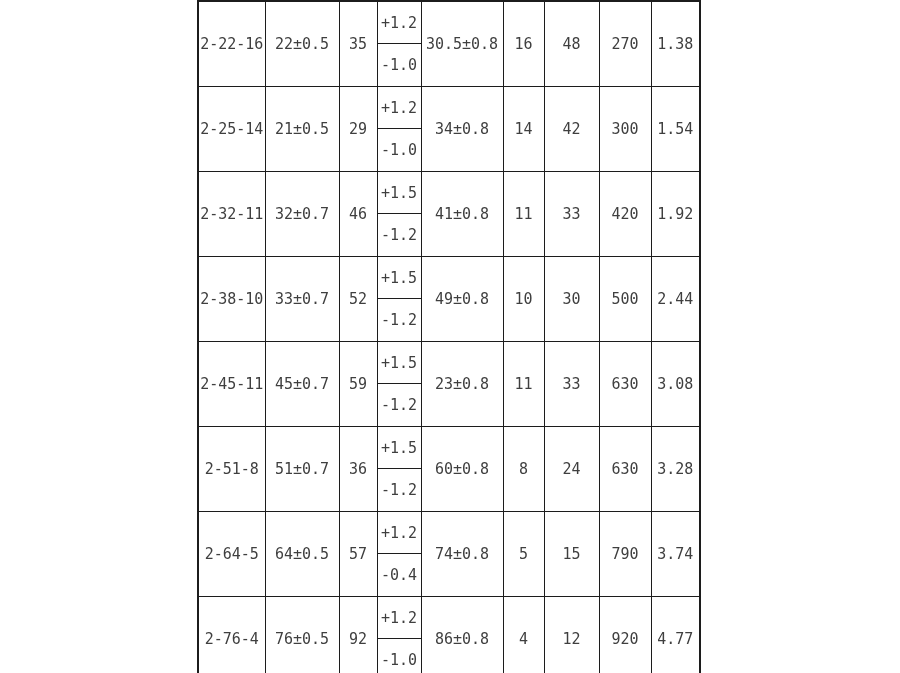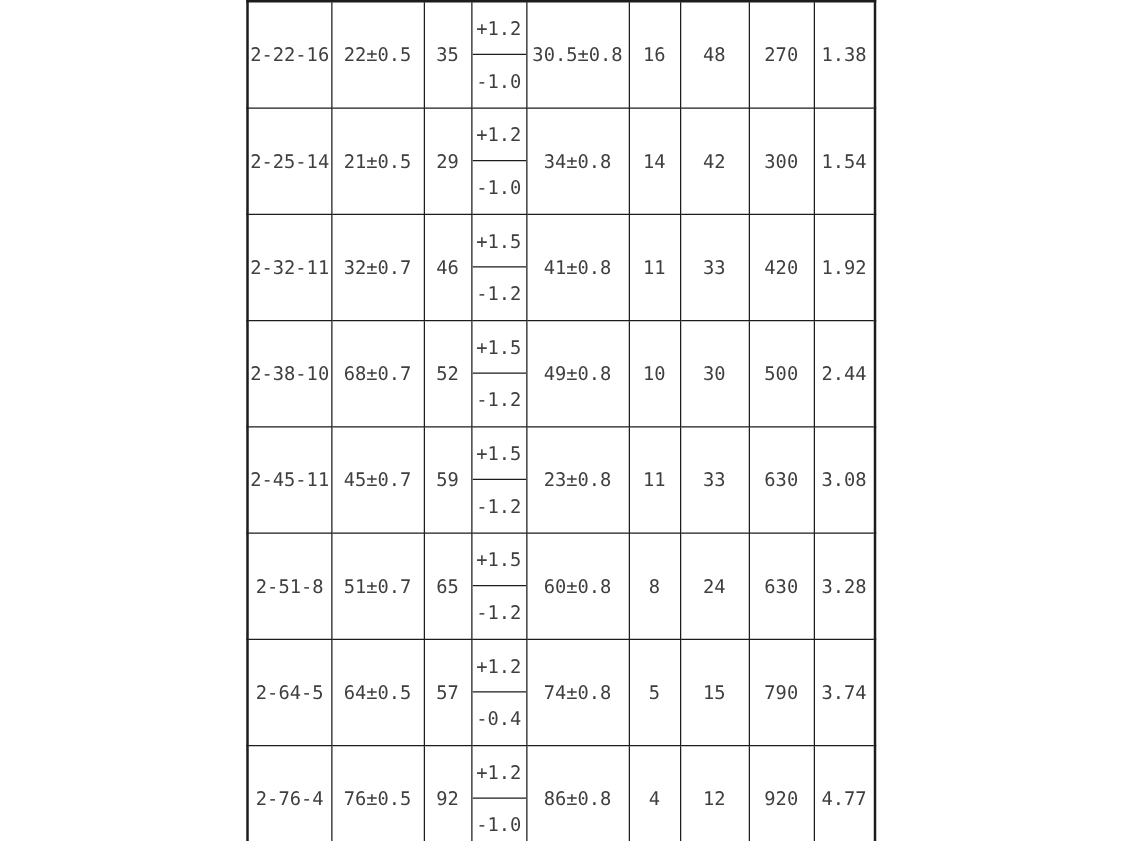--- a/index.html
+++ b/index.html
@@ -107,21 +107,21 @@
           <div class="tol-bottom">-1.2</div>
         </td>
         <td>41±0.8</td>
         <td>11</td>
         <td>33</td>
         <td>420</td>
         <td>1.92</td>
       </tr>
       <tr>
         <td>2-38-10</td>
-        <td>68±0.7</td>
+        <td>33±0.7</td>
         <td>52</td>
         <td class="tol-cell">
           <div class="tol-top">+1.5</div>
           <div class="tol-bottom">-1.2</div>
         </td>
         <td>49±0.8</td>
         <td>10</td>
         <td>30</td>
         <td>500</td>
         <td>2.44</td>
@@ -136,21 +136,21 @@
         </td>
         <td>23±0.8</td>
         <td>11</td>
         <td>33</td>
         <td>630</td>
         <td>3.08</td>
       </tr>
       <tr>
         <td>2-51-8</td>
         <td>51±0.7</td>
-        <td>65</td>
+        <td>36</td>
         <td class="tol-cell">
           <div class="tol-top">+1.5</div>
           <div class="tol-bottom">-1.2</div>
         </td>
         <td>60±0.8</td>
         <td>8</td>
         <td>24</td>
         <td>630</td>
         <td>3.28</td>
       </tr>

